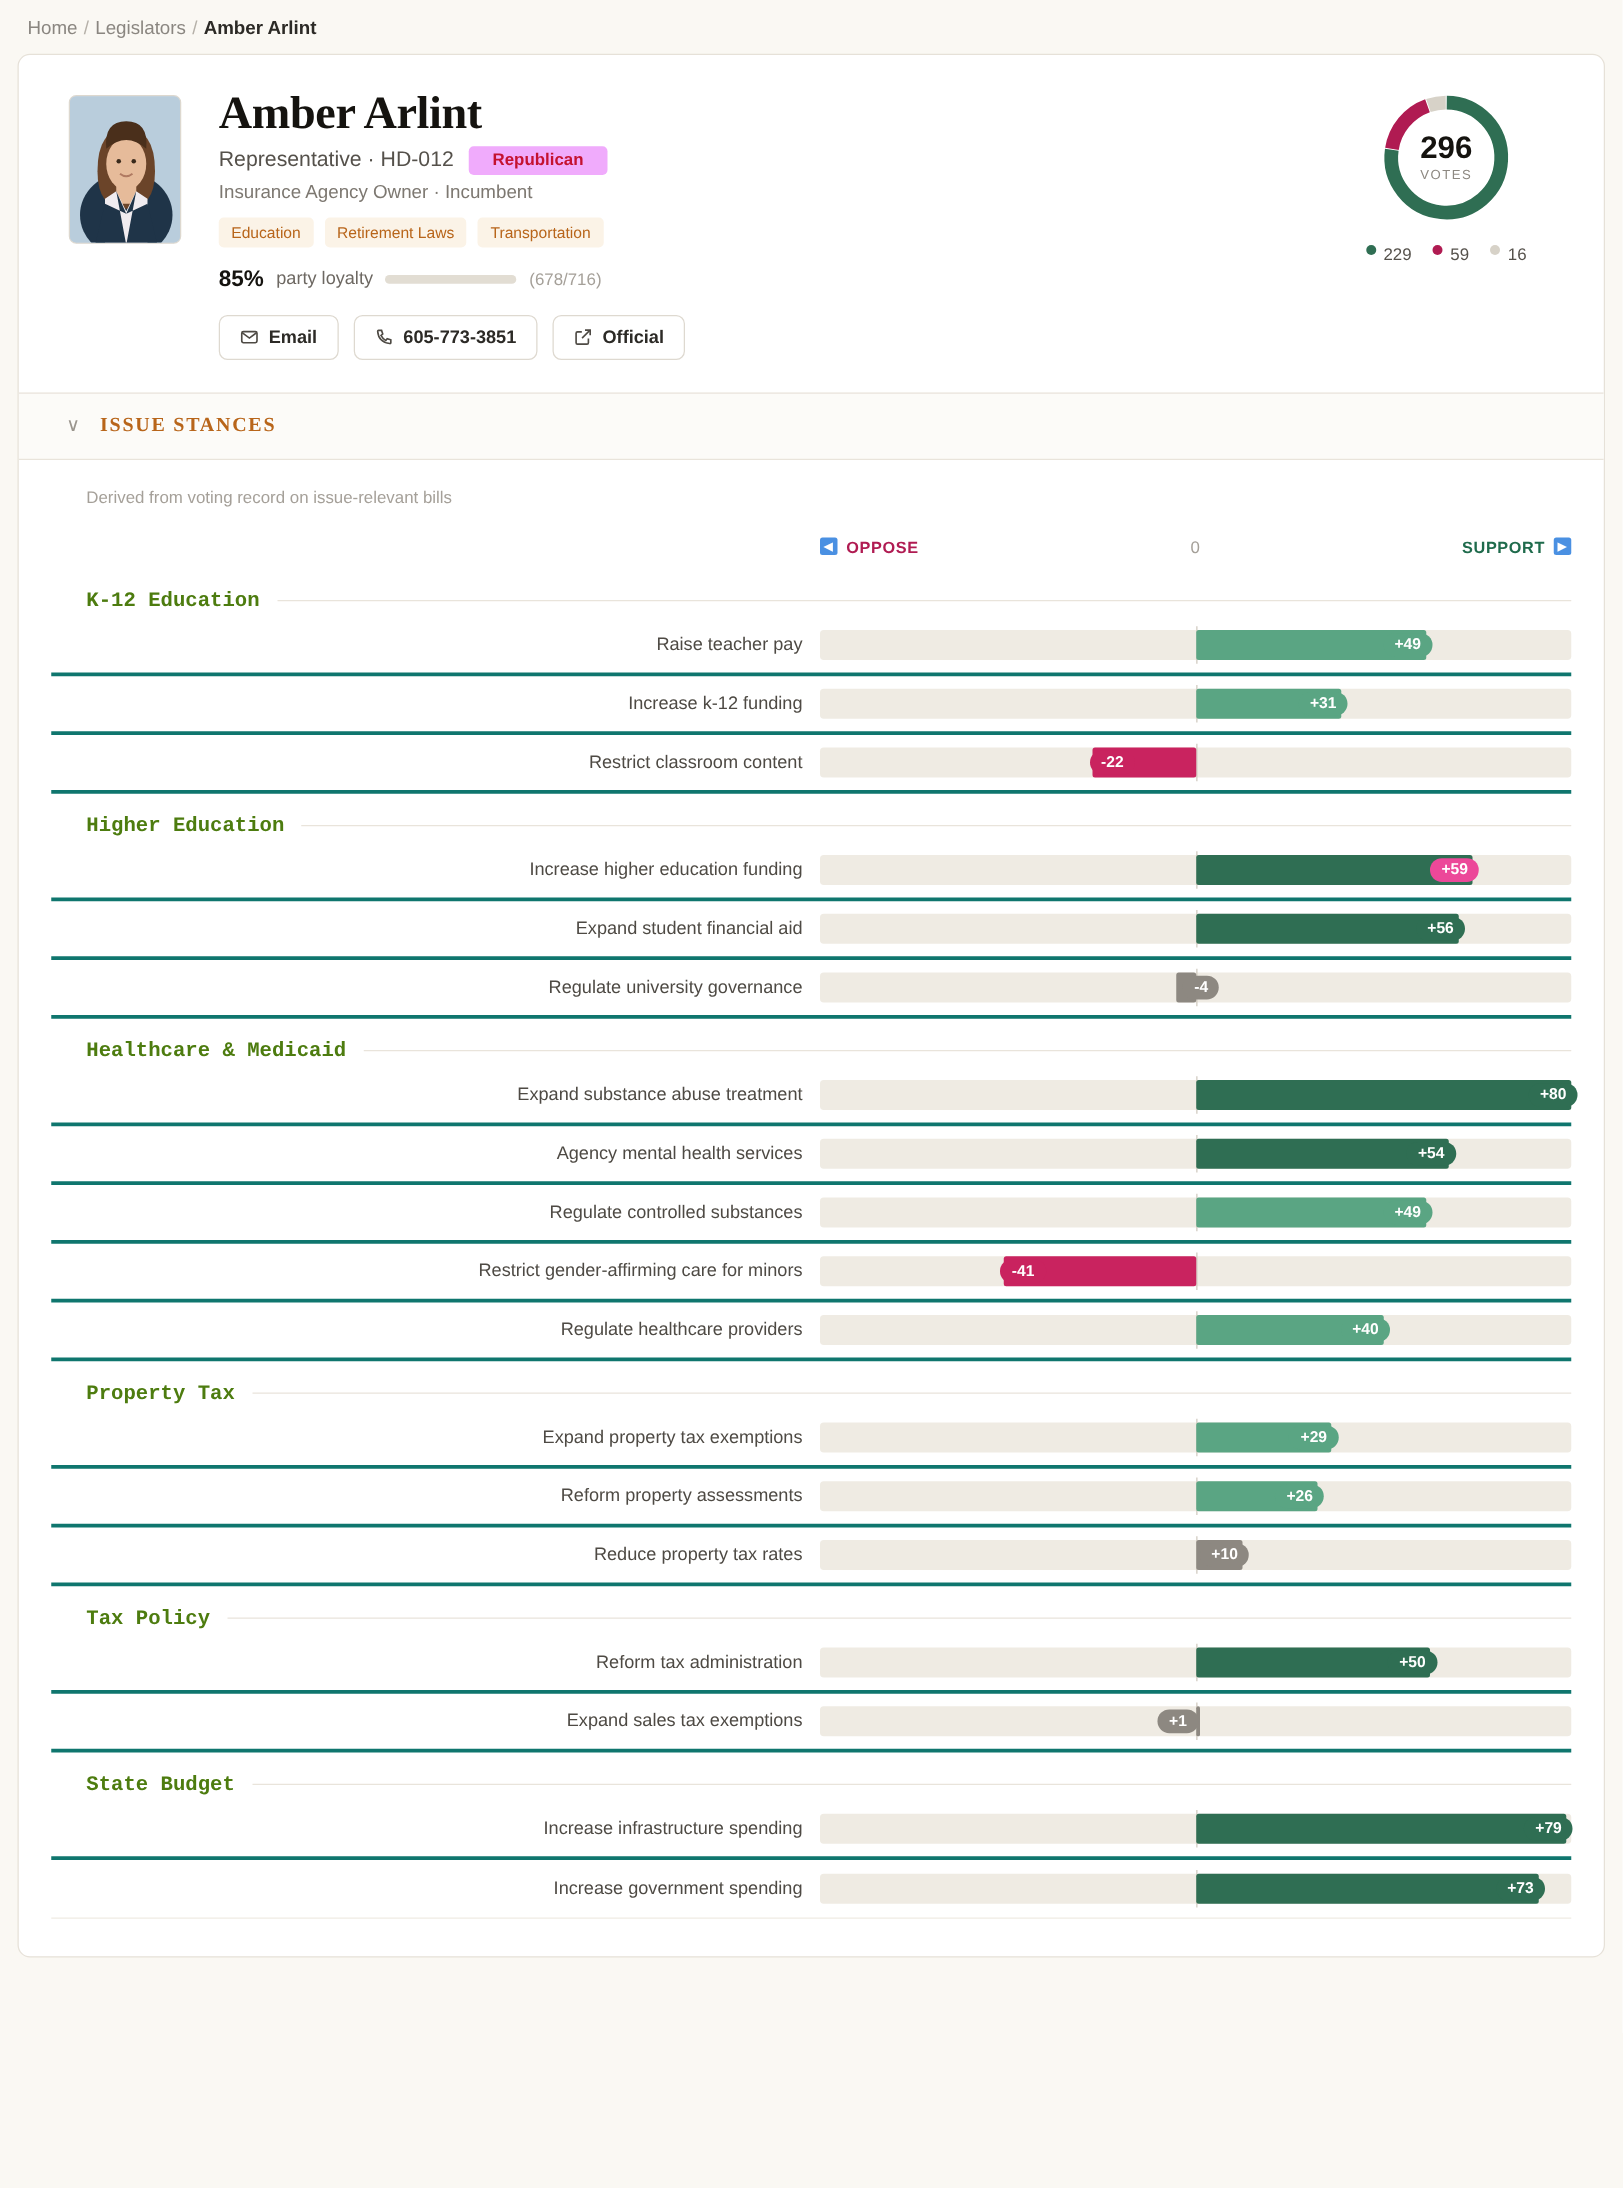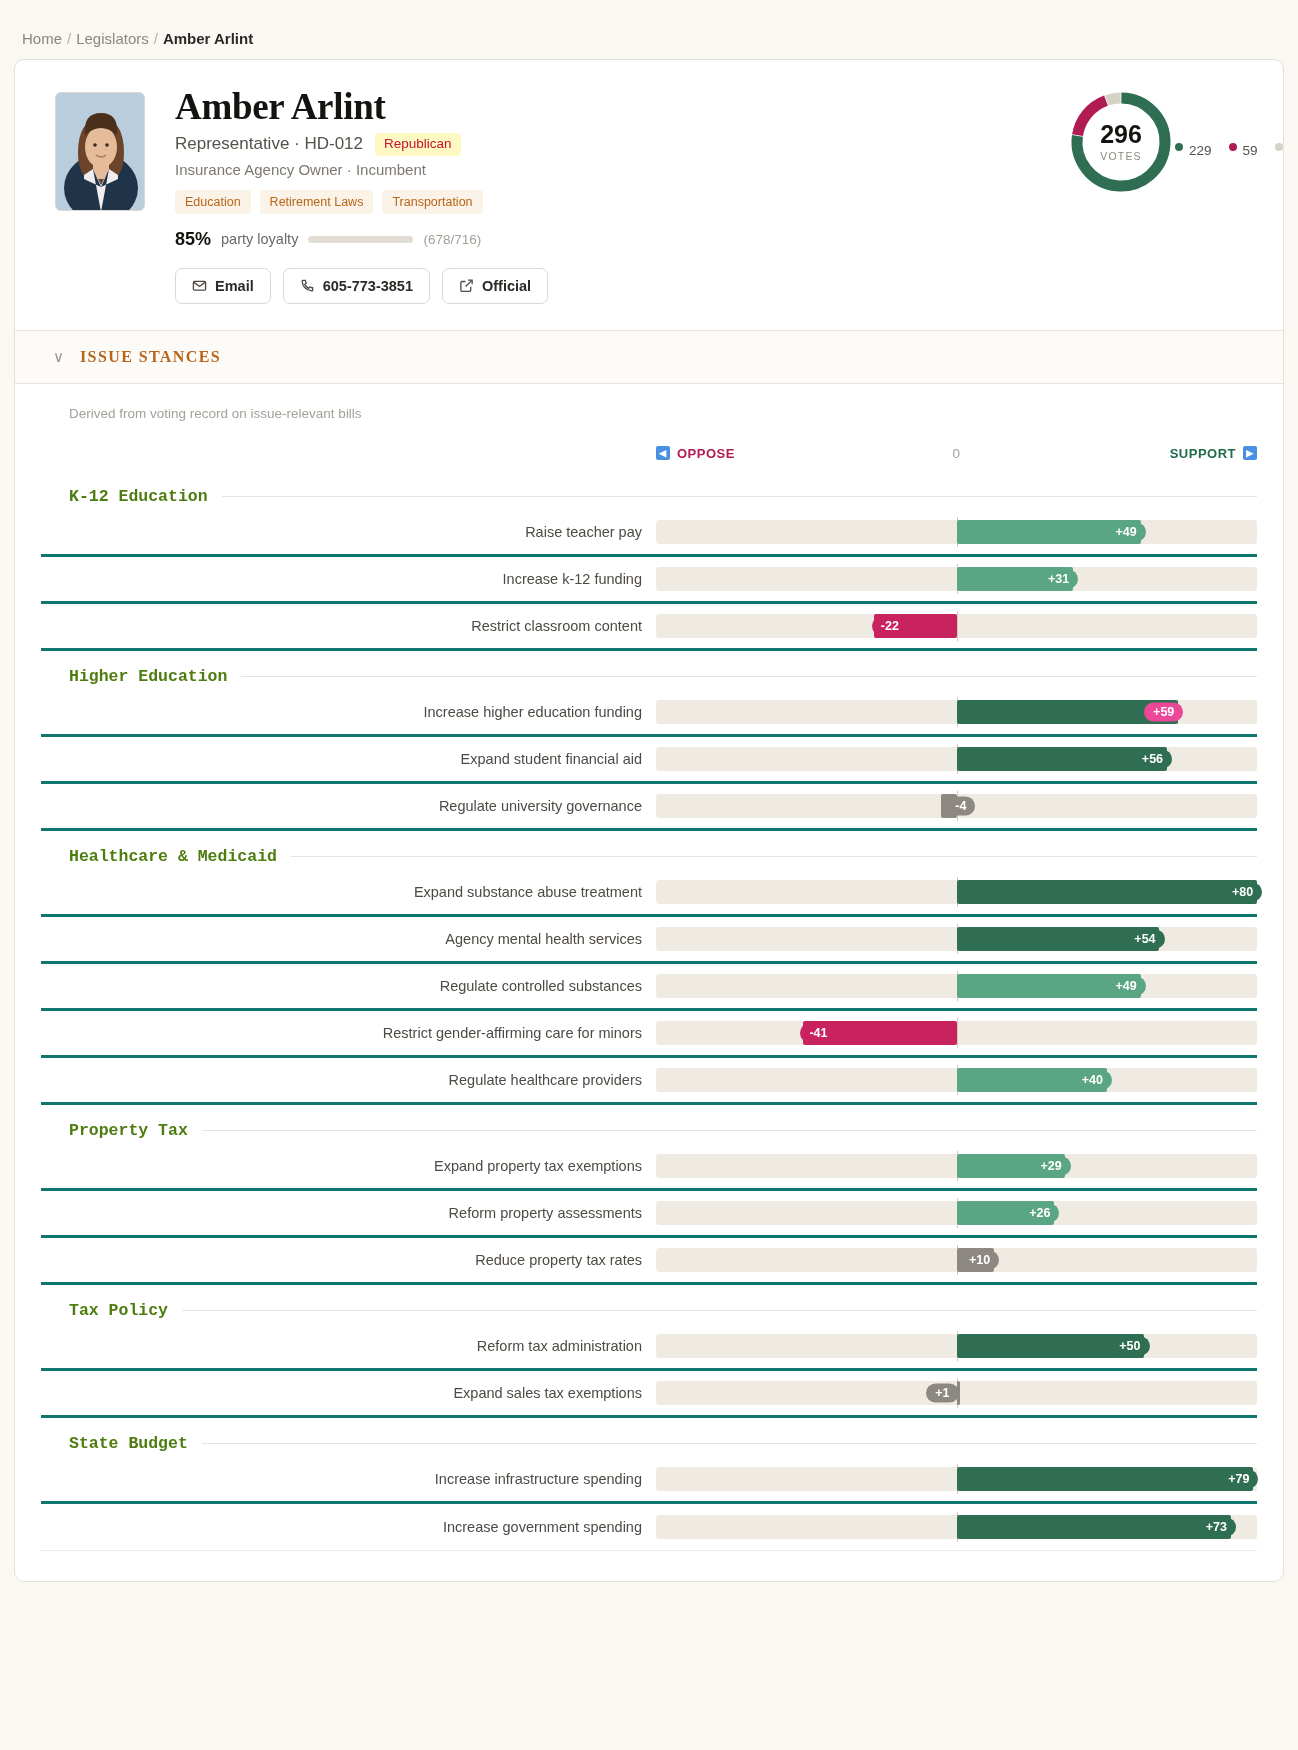--- a/index.html
+++ b/index.html
@@ -7,21 +7,21 @@
   body {
     width:1298px; min-height:1750px;
     background:#faf8f3;
     font-family:"Liberation Sans", sans-serif;
     color:#2c2a26;
     -webkit-font-smoothing:antialiased;
   }
 
   
   .breadcrumb {
-    padding:30px 0 12px 22px;
+    padding:14px 0 12px 22px;
     font-size:15px;
     color:#8a8680;
   }
   .breadcrumb a { color:#8a8680; text-decoration:none; }
   .breadcrumb .sep { color:#b5b0a8; margin:0 5px; }
   .breadcrumb .current { color:#2c2a26; font-weight:700; }
 
   
   .card {
     margin:0 14px;
@@ -57,24 +57,24 @@
     margin:0 0 6px 0;
     color:#15130f;
   }
   .prole {
     font-size:17px; color:#55514b;
     display:flex; align-items:center; gap:12px;
     margin-bottom:5px;
   }
   .party-badge {
     font-size:13.5px;
-    font-weight:400;
+    font-weight:700;
     color:#c41230;
-    background:#fef9c3;
-    padding:3px 9px;
+    background:#f0abfc;
+    padding:3px 19px;
     border-radius:4px;
     line-height:1.25;
   }
   .poccup { font-size:15px; color:#7d7871; margin-bottom:12px; }
 
   .tags { display:flex; gap:9px; margin-bottom:15px; }
   .tag {
     font-size:12.5px;
     color:#b8651a;
     background:#fbf3e7;
@@ -105,21 +105,21 @@
     color:#2c2a26;
     cursor:pointer;
   }
   .btn svg { display:block; }
 
   
   .votes {
     position:absolute;
     right:36px; top:28px;
     width:180px;
-    display:flex; flex-direction:row; align-items:center;
+    display:flex; flex-direction:column; align-items:center;
   }
   .donut-wrap { position:relative; width:108px; height:108px; }
   .donut-center {
     position:absolute; inset:0;
     display:flex; flex-direction:column;
     align-items:center; justify-content:center;
   }
   .donut-num { font-size:25px; font-weight:700; color:#15130f; line-height:1; }
   .donut-lab { font-size:10.5px; letter-spacing:1.2px; color:#8d8881; margin-top:3px; }
   .legend { display:flex; gap:17px; margin-top:16px; }

